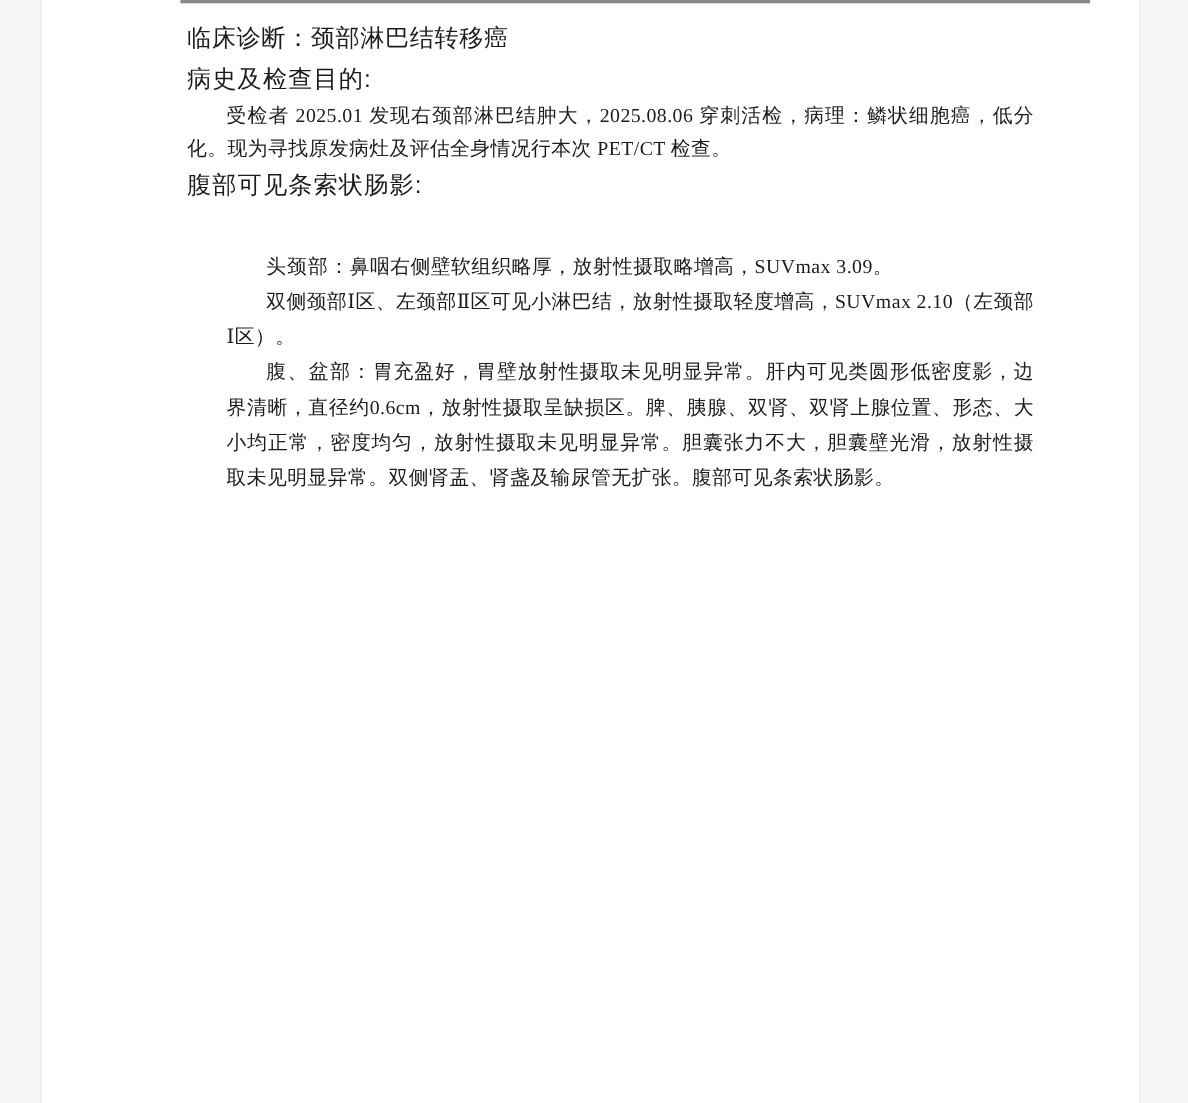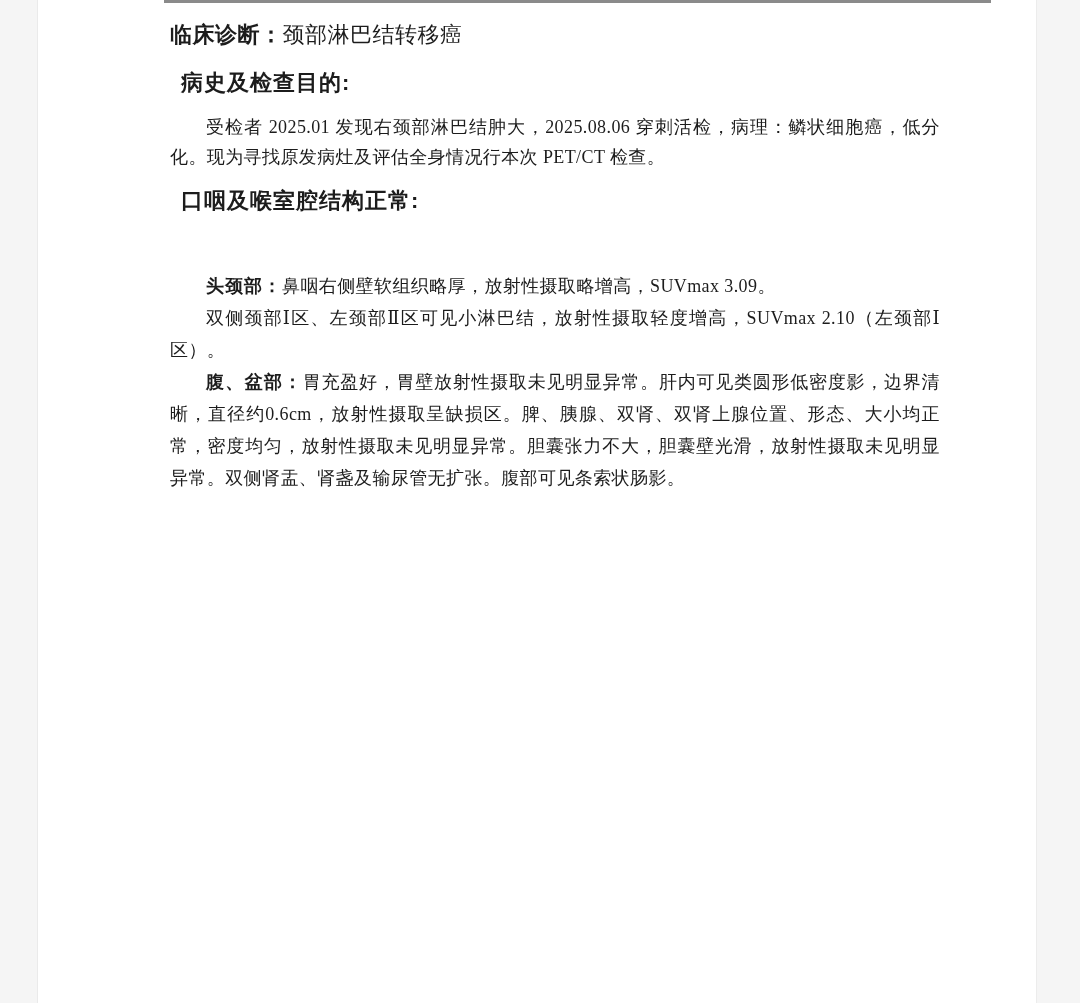--- a/index.html
+++ b/index.html
@@ -12,53 +12,53 @@
     overflow: hidden;
   }
   .side-margin { position: absolute; top: 0; bottom: 0; background: #f5f5f5; }
   .side-margin.left  { left: 0;  width: 37px; border-right: 1px solid #eaeaea; }
   .side-margin.right { right: 0; width: 43px; border-left: 1px solid #ececec; }
   .top-rule { position: absolute; left: 164px; top: 0; width: 827px; height: 3px; background: #8a8a8a; }
   .content { position: absolute; left: 170px; top: 16px; width: 770px; }
   .field-row { font-size: 22px; line-height: 38px; letter-spacing: 0.5px; white-space: nowrap; }
   .field-label, .section-heading, .runin-label {
     font-family: "Liberation Sans", "DejaVu Sans", sans-serif;
-    font-weight: bold;
+    font-weight: normal;
   }
-  .section-heading { font-size: 22px; line-height: 36px; margin: 11px; letter-spacing: 1px; }
+  .section-heading { font-size: 22px; line-height: 36px; margin: 0; letter-spacing: 1px; }
   p.body-para {
     margin: 0;
     font-size: 18px;
     line-height: 30px;
     text-align: justify;
     text-indent: 2em;
     letter-spacing: 0.4px;
   }
-  .findings p.body-para { line-height: 32px; }
+  .findings p.body-para { line-height: 32px; margin-left: 36px; }
   .section-gap { height: 40px; }
   .runin-label { letter-spacing: 1px; }
 </style>
 </head>
 <body>
 
 <div class="side-margin left"></div>
 <div class="side-margin right"></div>
 <div class="top-rule"></div>
 
 <div class="content">
 
   <div class="field-row">
     <span class="field-label">临床诊断：</span><span class="field-value">颈部淋巴结转移癌</span>
   </div>
 
 
   <h3 class="section-heading">病史及检查目的:</h3>
   <p class="body-para">受检者 2025.01 发现右颈部淋巴结肿大，2025.08.06 穿刺活检，病理：鳞状细胞癌，低分化。现为寻找原发病灶及评估全身情况行本次 PET/CT 检查。</p>
 
-  <h3 class="section-heading">口咽及喉室腔结构正常:</h3>
+  <h3 class="section-heading">腹部可见条索状肠影:</h3>
 
   <div class="section-gap"></div>
 
 
   <div class="findings">
     <p class="body-para"><b class="runin-label">头颈部：</b><span>鼻咽右侧壁软组织略厚，放射性摄取略增高，SUVmax 3.09。</span></p>
 
 
     <p class="body-para"><span>双侧颈部Ⅰ区、左颈部Ⅱ区可见小淋巴结，放射性摄取轻度增高，SUVmax 2.10（左颈部Ⅰ区）。</span></p>
 

